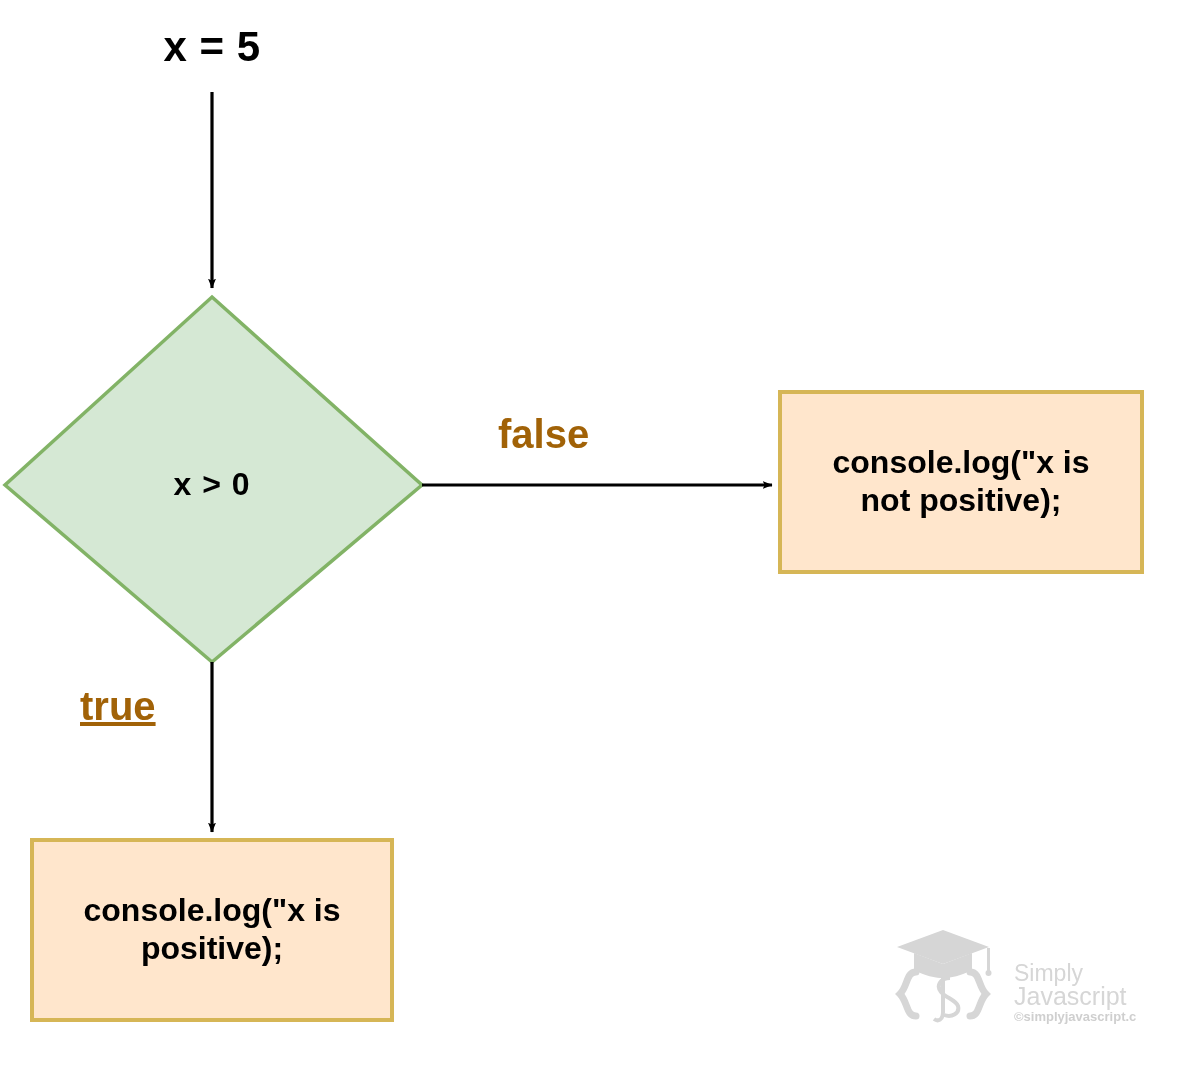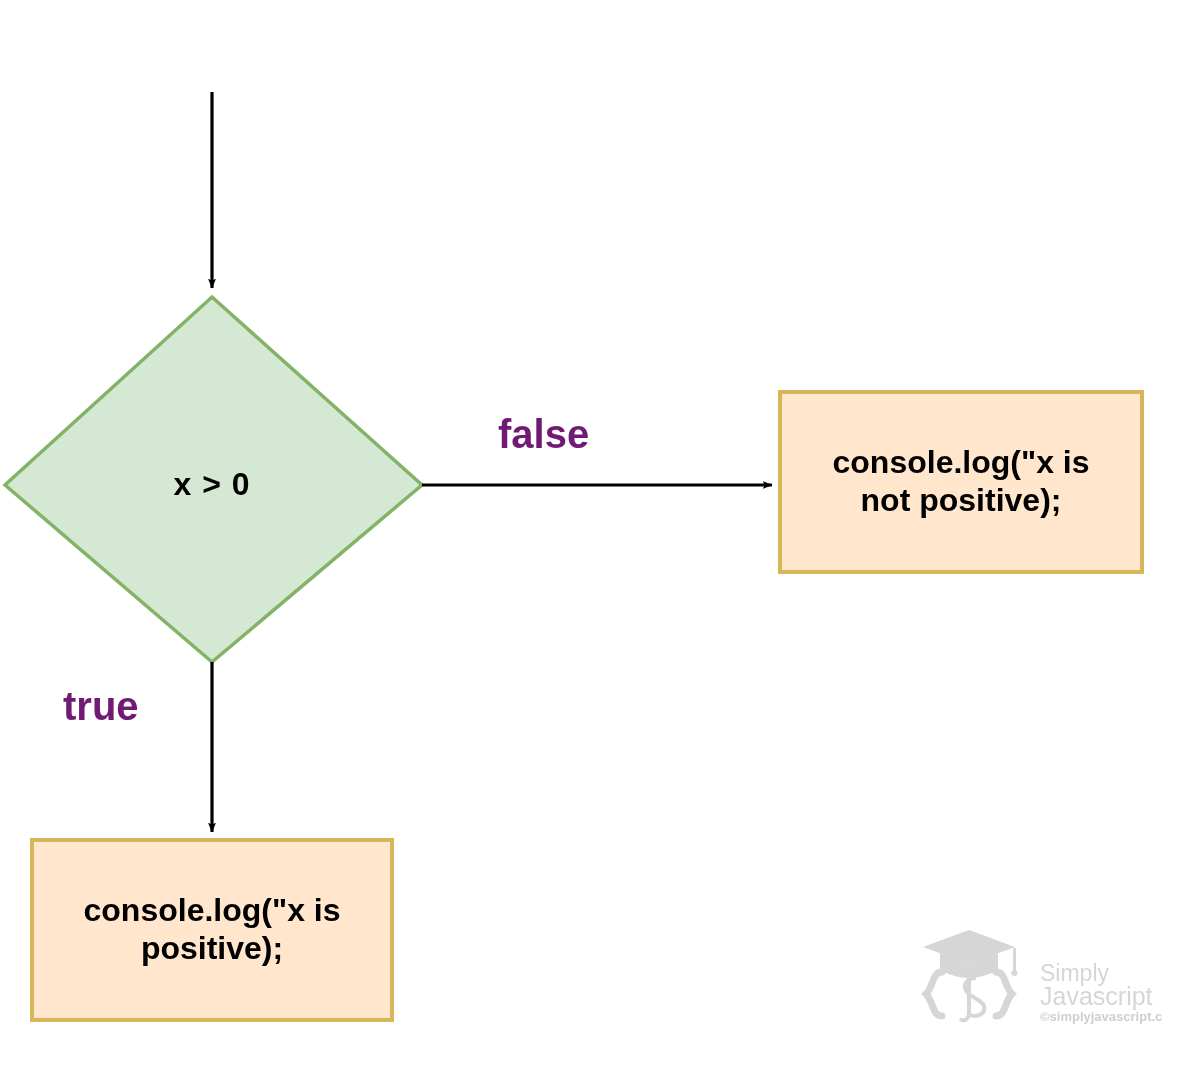--- a/index.html
+++ b/index.html
@@ -54,33 +54,34 @@
     left: 62px;
     top: 455px;
     width: 300px;
     height: 60px;
     font-size: 32px;
     letter-spacing: 1px;
   }
 
   .edge-label {
     position: absolute;
-    color: #701a75;
+    color: #a16207;
     font-weight: bold;
     font-family: "Liberation Sans", sans-serif;
     font-size: 40px;
     pointer-events: none;
   }
   .edge-label-false {
     left: 498px;
     top: 412px;
   }
   .edge-label-true {
-    left: 63px;
+    left: 80px;
     top: 684px;
+    text-decoration: underline;
   }
 
   .box-text {
     font-size: 32px;
   }
   .box-text-false-branch {
     left: 784px;
     top: 396px;
     width: 354px;
     height: 172px;
@@ -92,21 +93,21 @@
     top: 844px;
     width: 352px;
     height: 172px;
     padding: 0 10px;
     box-sizing: border-box;
   }
 
   
   #watermark {
     position: absolute;
-    left: 912px;
+    left: 886px;
     top: 926px;
     width: 250px;
     height: 110px;
     pointer-events: none;
     text-align: right;
   }
   #watermark svg { display: block; }
 </style>
 </head>
 <body>
@@ -126,20 +127,21 @@
 
     <line x1="422" y1="485" x2="772" y2="485" stroke="#000000" stroke-width="3.2" marker-end="url(#arrowhead)"></line>
 
     <line x1="212" y1="662" x2="212" y2="832" stroke="#000000" stroke-width="3.2" marker-end="url(#arrowhead)"></line>
 
     <rect x="780" y="392" width="362" height="180" fill="#ffe6cc" stroke="#d6b656" stroke-width="4"></rect>
 
     <rect x="32" y="840" width="360" height="180" fill="#ffe6cc" stroke="#d6b656" stroke-width="4"></rect>
   </svg>
 
+  <div class="node-text start-label">x = 5</div>
 
   <div class="node-text decision-label">x &gt; 0</div>
 
   <div class="edge-label edge-label-false">false</div>
 
   <div class="edge-label edge-label-true">true</div>
 
   <div class="node-text box-text box-text-false-branch">console.log("x is
 not positive);</div>
 

